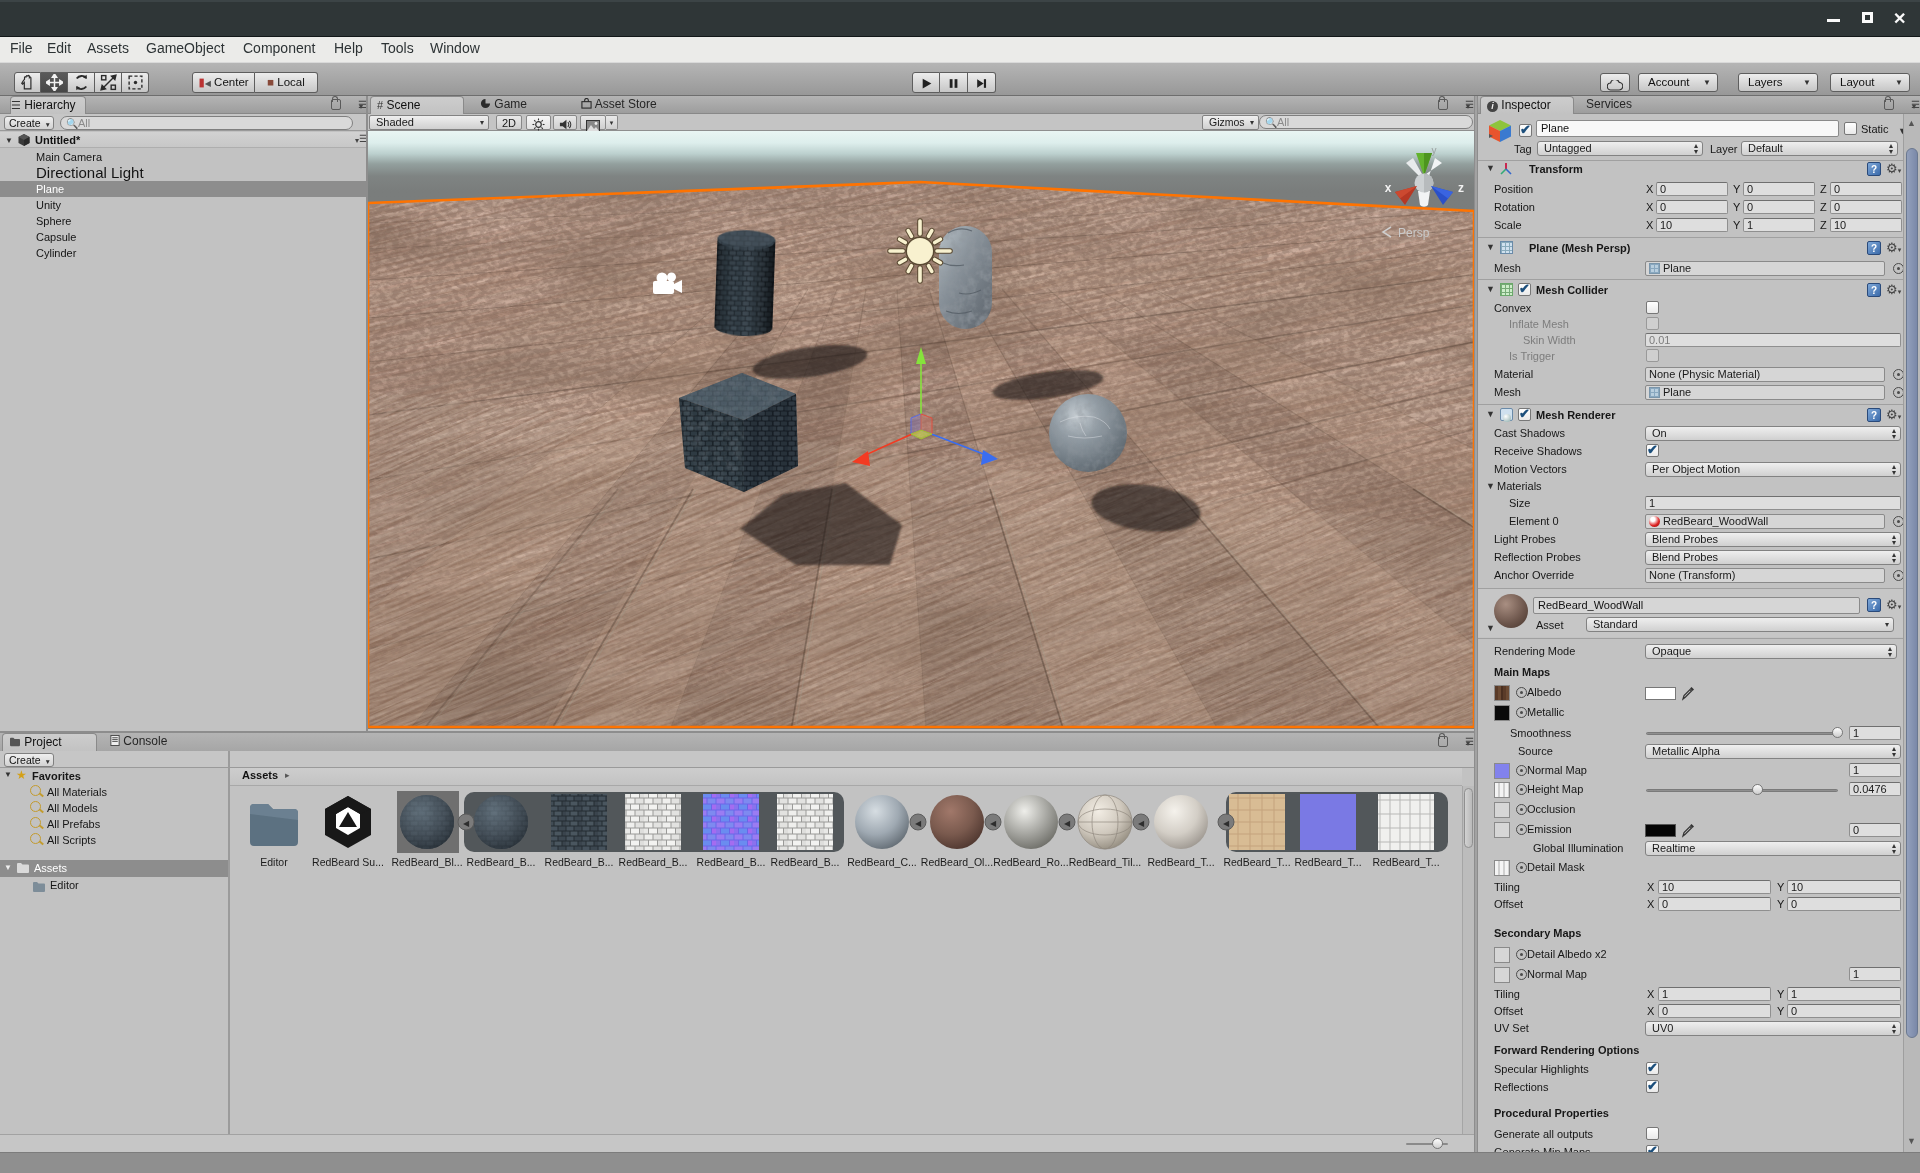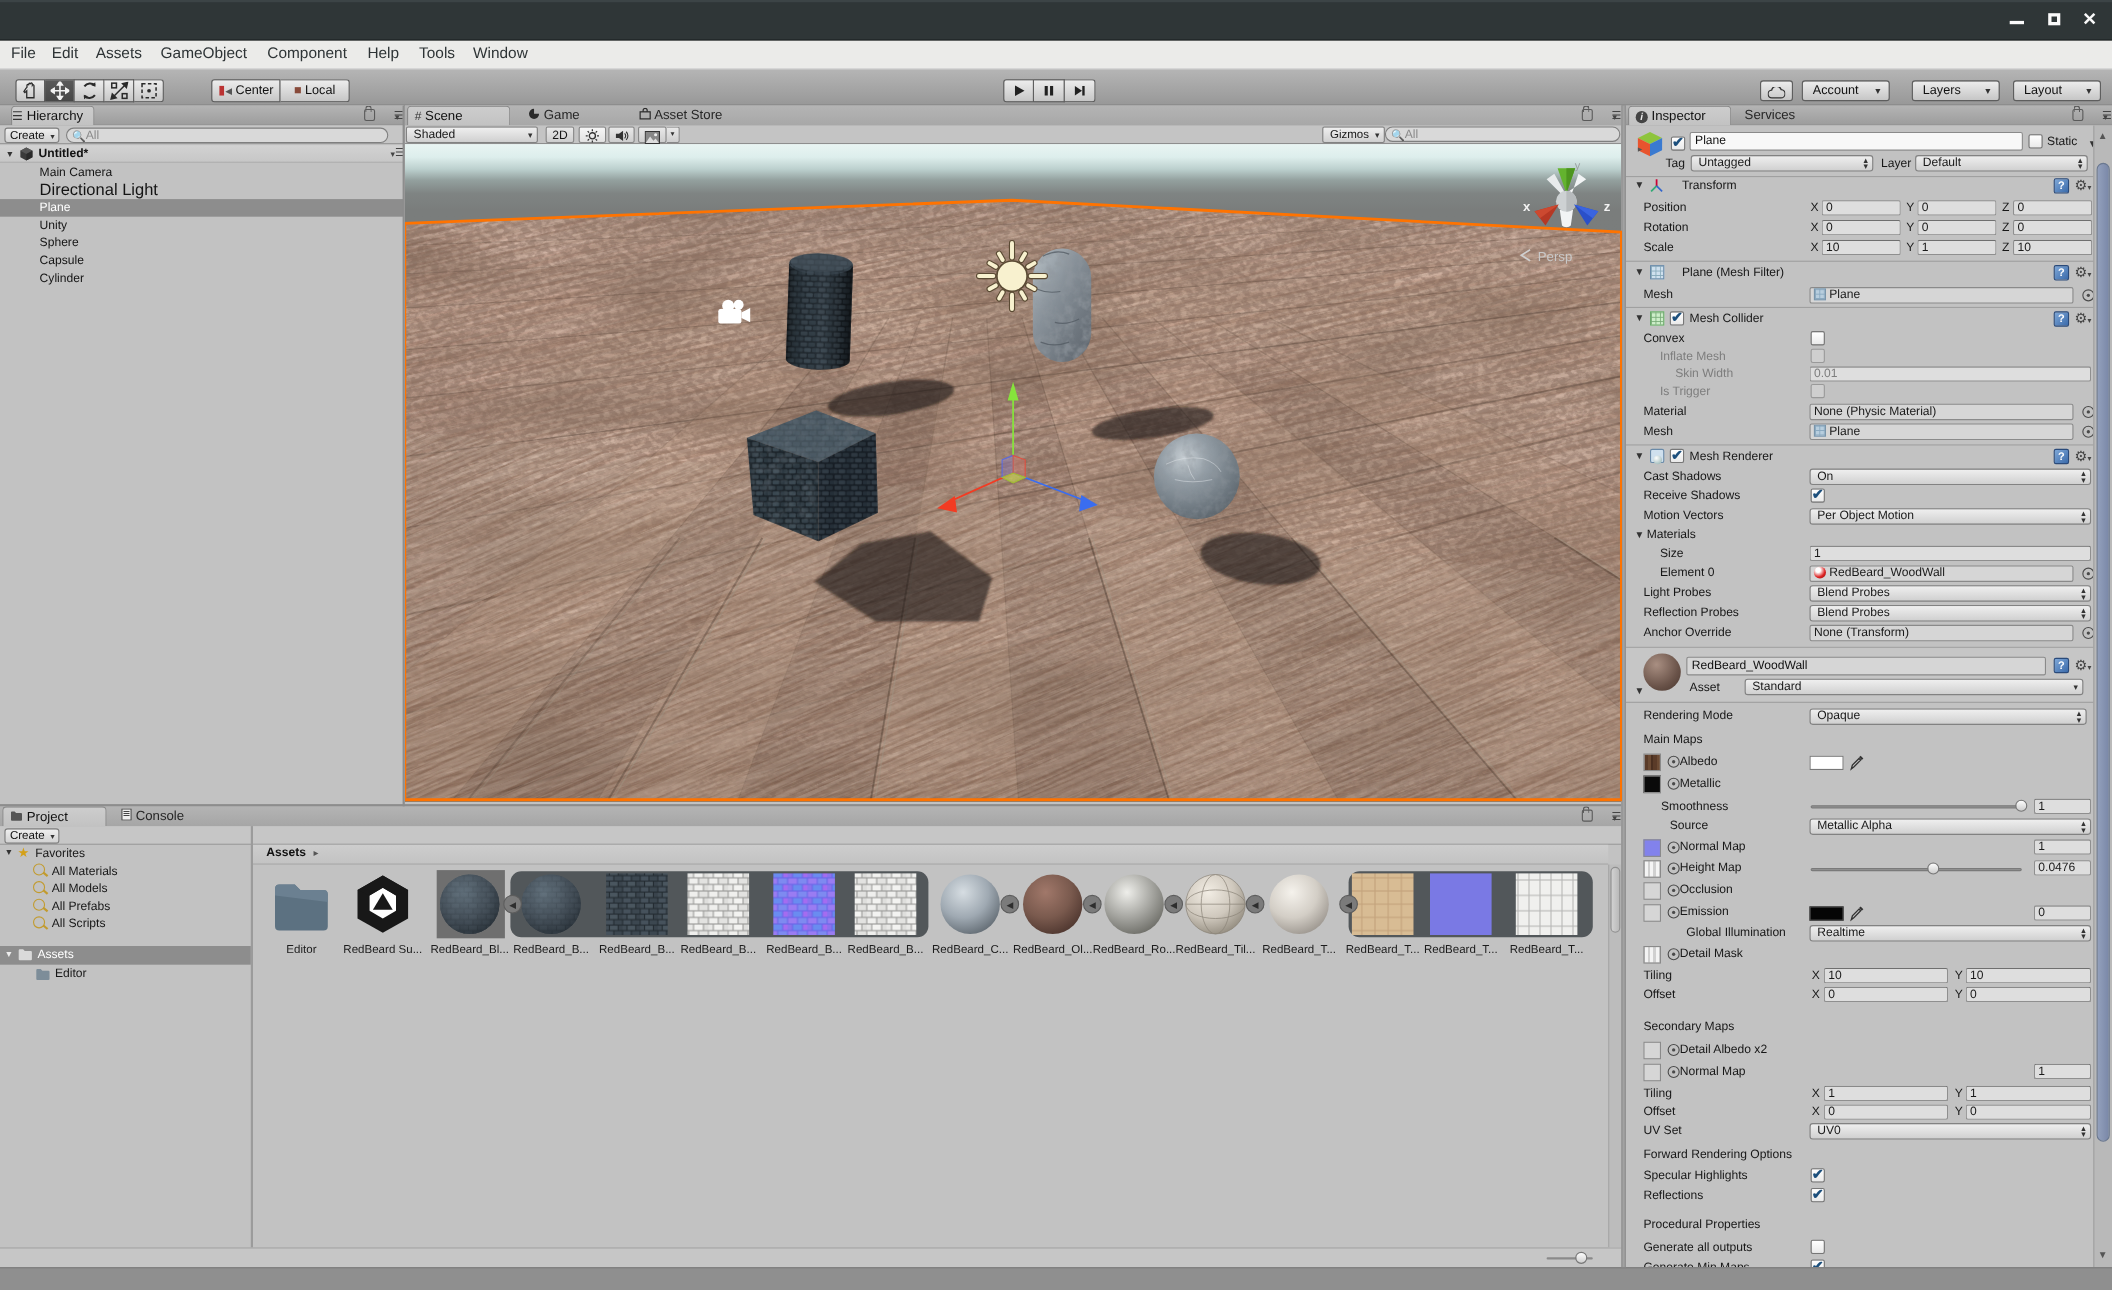--- a/index.html
+++ b/index.html
@@ -1,18 +1,18 @@
 <!DOCTYPE html>
 <html><head><meta charset="utf-8"><style>
 *{margin:0;padding:0;box-sizing:border-box}
 html,body{width:1920px;height:1173px;overflow:hidden;background:#c2c2c2;
  font-family:"Liberation Sans",sans-serif;-webkit-font-smoothing:antialiased}
 .abs{position:absolute}
 .txt{position:absolute;white-space:nowrap;color:#171717;font-size:11px;line-height:16px}
-.b{font-weight:normal}
+.b{font-weight:bold}
 .dd{position:absolute;height:15px;background:linear-gradient(#efefef,#d0d0d0);border:1px solid #828282;
  border-radius:3px;font-size:11px;color:#191919;line-height:13px;padding-left:6px;white-space:nowrap;overflow:hidden}
 .dd .ar{position:absolute;right:4px;top:1px;font-size:8px;color:#333;line-height:6px}
 .fld{position:absolute;height:14px;background:#dedede;border:1px solid #8f8f8f;border-top-color:#6f6f6f;
  border-radius:2px;font-size:11px;color:#1a1a1a;line-height:12px;padding-left:3px;white-space:nowrap;overflow:hidden}
 .ofld{position:absolute;height:15px;background:#d6d6d6;border:1px solid #8a8a8a;border-radius:2px;
  font-size:11px;color:#1a1a1a;line-height:13px;padding-left:3px;white-space:nowrap;overflow:hidden}
 .cb{position:absolute;width:13px;height:13px;background:linear-gradient(#ffffff,#e9e9e9);
  border:1px solid #777;border-radius:2px}
 .cb.on:after{content:"\2714";position:absolute;left:0px;top:-3px;font-size:13px;font-weight:bold;color:#1c4f7c}
@@ -121,21 +121,21 @@
     <div class="abs" style="left:36px;top:69px;font-size:15px;color:#141414;line-height:16px">Directional Light</div>
     <div class="abs" style="left:0;top:85px;width:367px;height:16px;background:#8d8d8d">
       <span style="position:absolute;left:36px;top:0;font-size:11px;color:#fff;line-height:16px">Plane</span>
     </div>
     <div class="abs" style="left:36px;top:101px;font-size:11px;color:#141414;line-height:16px">Unity</div>
     <div class="abs" style="left:36px;top:117px;font-size:11px;color:#141414;line-height:16px">Sphere</div>
     <div class="abs" style="left:36px;top:133px;font-size:11px;color:#141414;line-height:16px">Capsule</div>
     <div class="abs" style="left:36px;top:149px;font-size:11px;color:#141414;line-height:16px">Cylinder</div>
   </div>
 <div class="abs" style="left:368px;top:96px;width:1106px;height:635px;background:#c2c2c2">
-    <div class="abs" style="left:0px;top:0px;width:1106px;height:34px;background:linear-gradient(#b4b4b4,#9d9d9d);border-bottom:1px solid #888">
+    <div class="abs" style="left:0px;top:0px;width:1106px;height:18px;background:linear-gradient(#b4b4b4,#9d9d9d);border-bottom:1px solid #888">
       <div class="abs" style="left:2px;top:0;width:94px;height:18px;background:linear-gradient(#cdcdcd,#c2c2c2);border:1px solid #8a8a8a;border-bottom:none;border-radius:4px 4px 0 0;font-size:12px;color:#111;line-height:17px;padding-left:6px"><span style="color:#333;font-size:11px">#</span> Scene</div>
       <div class="abs" style="left:106px;top:0;width:70px;height:18px;font-size:12px;color:#262626;line-height:17px;padding-left:6px"><svg width="11" height="11" viewBox="0 0 12 12" style="vertical-align:-1px">
           <path d="M6 1 a5 5 0 1 0 5 5 L6 6 Z" fill="#2a2a2a"></path>
         </svg> Game</div>
       <div class="abs" style="left:207px;top:0;width:90px;height:18px;font-size:12px;color:#262626;line-height:17px;padding-left:6px"><svg width="11" height="11" viewBox="0 0 12 12" style="vertical-align:-1px">
           <rect x="1" y="4" width="10" height="7" fill="none" stroke="#2a2a2a" stroke-width="1.2"></rect>
           <path d="M4 4 V2.5 a2 2 0 0 1 4 0 V4" fill="none" stroke="#2a2a2a" stroke-width="1.2"></path>
         </svg> Asset Store</div>
       <div class="abs" style="right:26px;top:3px;width:10px;height:11px;border:1.5px solid #5a5a5a;border-radius:2px"></div>
       <div class="abs" style="right:29px;top:0px;width:6px;height:6px;border:1.5px solid #5a5a5a;border-bottom:none;border-radius:3px 3px 0 0"></div>
@@ -685,21 +685,21 @@
     <div class="txt" style="left:16px;top:121px">Scale</div>
     <div class="txt" style="left:168px;top:121px">X</div>
     <div class="fld" style="left:178px;top:122px;width:72px">10</div>
     <div class="txt" style="left:255px;top:121px">Y</div>
     <div class="fld" style="left:265px;top:122px;width:72px">1</div>
     <div class="txt" style="left:342px;top:121px">Z</div>
     <div class="fld" style="left:352px;top:122px;width:72px">10</div>
     <div class="abs" style="left:0;top:141px;width:426px;height:1px;background:#a0a0a0"></div>
     <div class="abs" style="left:8px;top:146px;font-size:9px;color:#333">▼</div>
     <div class="abs" style="left:22px;top:145px;width:13px;height:13px;background:#cfe0ee;border:1px solid #6a8aa8;background-image:linear-gradient(#8ab 1px,transparent 1px),linear-gradient(90deg,#8ab 1px,transparent 1px);background-size:4px 4px"></div>
-    <div class="txt b" style="left:51px;top:144px">Plane (Mesh Filter)</div>
+    <div class="txt b" style="left:51px;top:144px">Plane (Mesh Persp)</div>
     <div class="abs" style="left:389px;top:145px;width:14px;height:14px;background:linear-gradient(135deg,#7fa8d8,#3a6aaa);border:1px solid #2a4a7a;border-radius:2px;color:#fff;font-size:10px;text-align:center;line-height:13px;font-weight:bold">?</div>
     <div class="abs" style="left:408px;top:144px;font-size:13px;color:#444">⚙<span style="font-size:7px">▾</span></div>
     <div class="txt" style="left:16px;top:164px">Mesh</div>
     <div class="ofld" style="left:167px;top:165px;width:240px"><span style="display:inline-block;width:11px;height:11px;background:#b8cede;border:1px solid #7a95aa;margin-right:3px;vertical-align:-2px;background-image:linear-gradient(#89a8c0 1px,transparent 1px),linear-gradient(90deg,#89a8c0 1px,transparent 1px);background-size:4px 4px"></span>Plane</div>
     <div class="tgt" style="left:415px;top:167px"></div>
     <div class="abs" style="left:0;top:183px;width:426px;height:1px;background:#a0a0a0"></div>
     <div class="abs" style="left:8px;top:188px;font-size:9px;color:#333">▼</div>
     <div class="abs" style="left:22px;top:187px;width:13px;height:13px;background:#cdeec9;border:1px solid #6aa86a;background-image:linear-gradient(#7a7 1px,transparent 1px),linear-gradient(90deg,#7a7 1px,transparent 1px);background-size:4px 4px"></div>
     <div class="cb on" style="left:40px;top:187px"></div>
     <div class="txt b" style="left:58px;top:186px">Mesh Collider</div>

